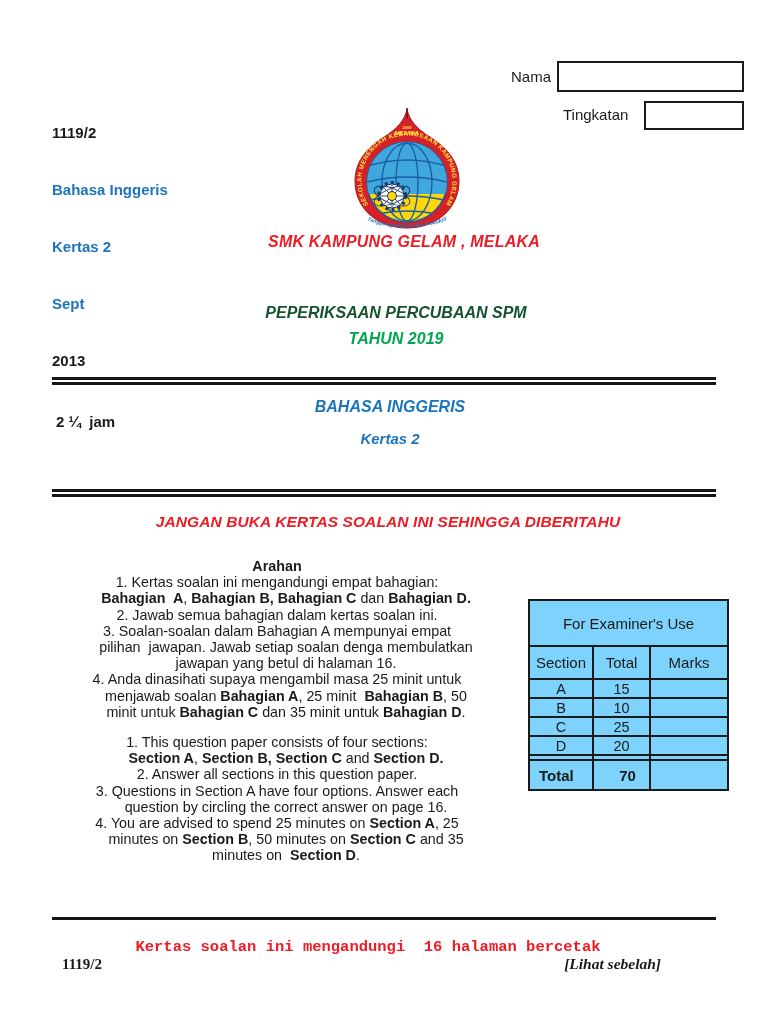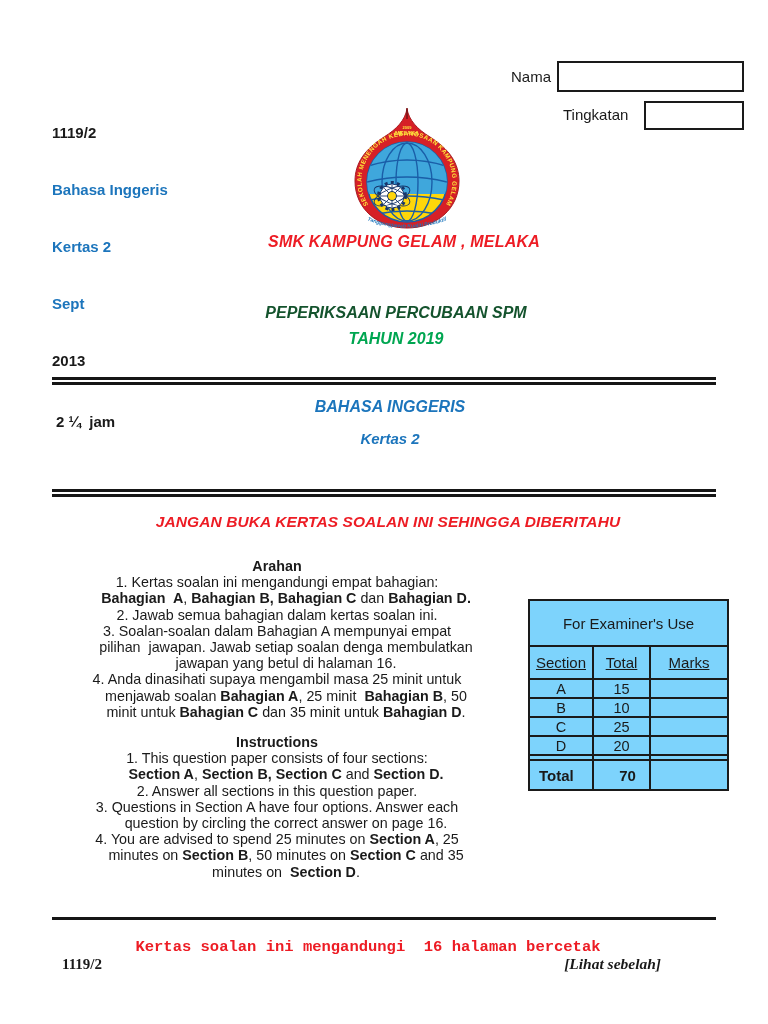--- a/index.html
+++ b/index.html
@@ -43,21 +43,21 @@
   .arahan{top:558px;} .english{top:734px;}
   .instr-head{font-weight:bold;}
   .line{white-space:pre-wrap;}
   .line.indent{padding-left:18px;}
   .line .b{font-weight:bold;}
 
   
   .examiner{position:absolute;left:528px;top:599px;border-collapse:collapse;font-size:15px;color:#1a1a1a;}
   .examiner td{border:2px solid #1a1a1a;text-align:center;padding:0;background:#7dd3fc;}
   .examiner td.t-title{height:44px;}
-  .examiner td.t-col{height:31px;text-decoration:underline;}
+  .examiner td.t-col{height:31px;}
   .examiner td.t-data{height:17px;font-size:14.5px;}
   .examiner td.sp{height:3px;padding:0;line-height:0;}
   .examiner td.t-lab{height:28px;font-weight:bold;text-align:left;padding-left:9px;}
   .examiner td.t-val{font-weight:bold;padding-left:12px;}
   .col-section{width:64px;} .col-total{width:57px;} .col-marks{width:78px;}
 
   
   .bottom-rule{position:absolute;left:52px;top:917px;width:664px;height:3px;background:#161616;}
   .footer-note{position:absolute;left:0;right:32px;top:938px;text-align:center;white-space:pre-wrap;
                font-family:Liberation Mono, monospace;font-weight:bold;font-size:15.5px;color:#ED1C24;}
@@ -155,21 +155,20 @@
         <div class="line"><span>3. Soalan-soalan dalam Bahagian A mempunyai empat</span></div>
         <div class="line indent"><span>pilihan  jawapan. Jawab setiap soalan denga membulatkan</span></div>
         <div class="line indent"><span>jawapan yang betul di halaman 16.</span></div>
         <div class="line"><span>4. Anda dinasihati supaya mengambil masa 25 minit untuk</span></div>
         <div class="line indent"><span>menjawab soalan </span><span class="b">Bahagian A</span><span>, 25 minit  </span><span class="b">Bahagian B</span><span>, 50</span></div>
         <div class="line indent"><span>minit untuk </span><span class="b">Bahagian C</span><span> dan 35 minit untuk </span><span class="b">Bahagian D</span><span>.</span></div>
       </div>
   </div>
 
   <div class="instr english">
-    <div class="instr-head">Instructions</div>
     <div id="instructions-lines">
         <div class="line"><span>1. This question paper consists of four sections:</span></div>
         <div class="line indent"><span class="b">Section A</span><span>, </span><span class="b">Section B, Section C</span><span> and </span><span class="b">Section D.</span></div>
         <div class="line"><span>2. Answer all sections in this question paper.</span></div>
         <div class="line"><span>3. Questions in Section A have four options. Answer each</span></div>
         <div class="line indent"><span>question by circling the correct answer on page 16.</span></div>
         <div class="line"><span>4. You are advised to spend 25 minutes on </span><span class="b">Section A</span><span>, 25</span></div>
         <div class="line indent"><span>minutes on </span><span class="b">Section B</span><span>, 50 minutes on </span><span class="b">Section C</span><span> and 35</span></div>
         <div class="line indent"><span>minutes on  </span><span class="b">Section D</span><span>.</span></div>
       </div>

